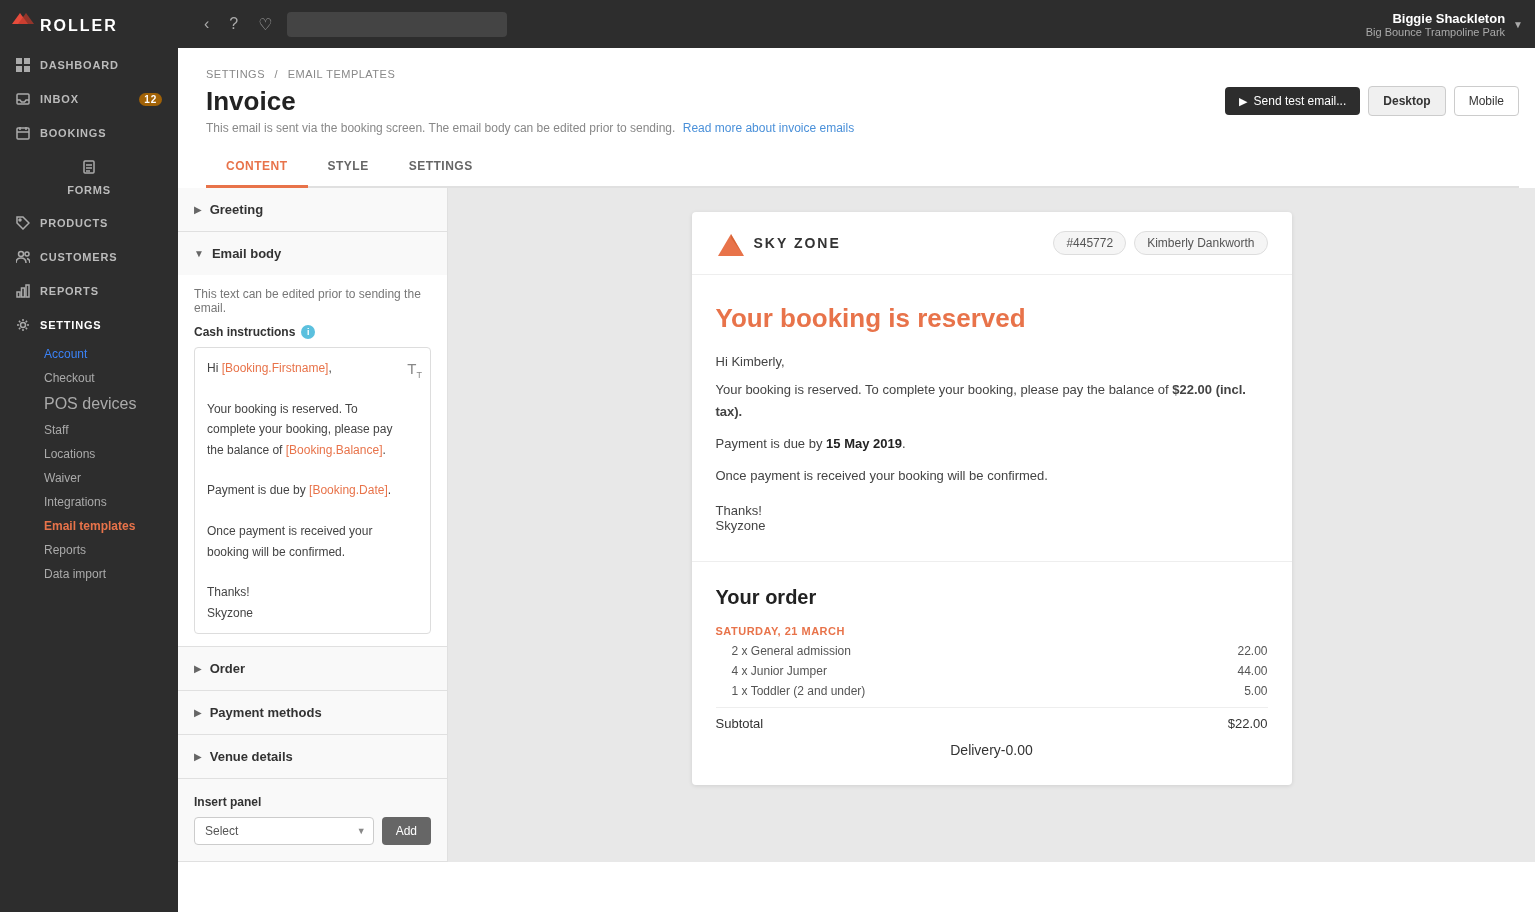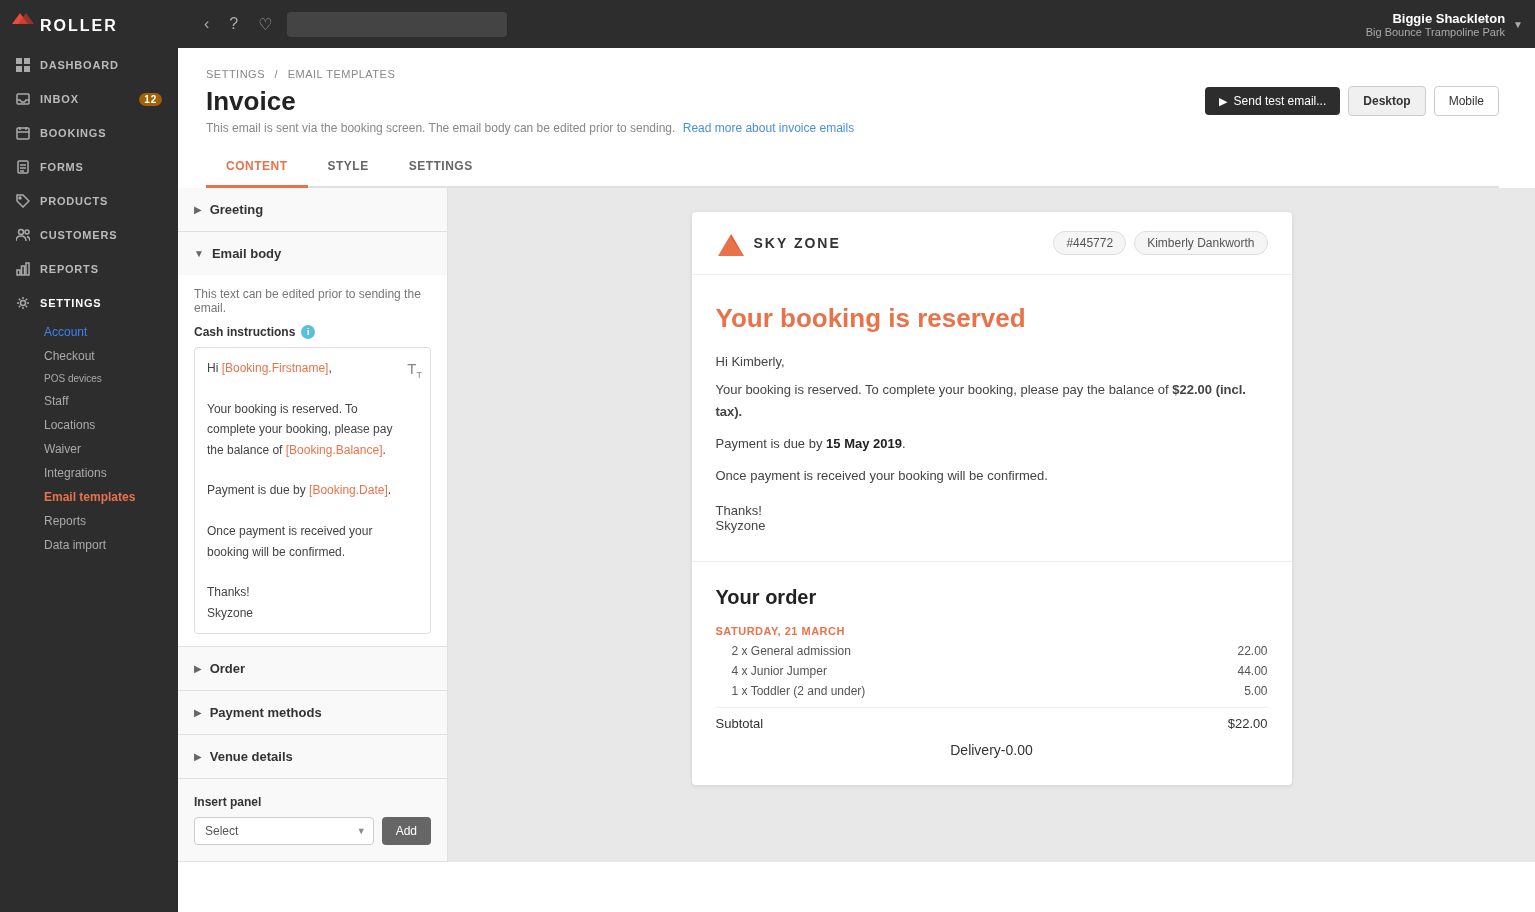--- a/index.html
+++ b/index.html
@@ -58,21 +58,21 @@
     </div>
 
     <div style="display:flex;align-items:center;gap:10px;padding:10px 16px;cursor:pointer;color:#bbb;font-size:11px;font-weight:700;letter-spacing:0.8px;text-transform:uppercase;">
       <svg width="14" height="14" viewBox="0 0 14 14" fill="none" stroke="#aaa" stroke-width="1.5">
           <rect x="1" y="2" width="12" height="11" rx="1"></rect>
           <path d="M1 6h12M4 1v3M10 1v3"></path>
         </svg>
       <span>BOOKINGS</span>
     </div>
 
-    <div style="display:flex;align-items:center;gap:10px;padding:10px 16px;cursor:pointer;color:#bbb;font-size:11px;font-weight:700;letter-spacing:0.8px;text-transform:uppercase;">
+    <div style="display:flex;align-items:center;gap:10px;padding:10px 16px;cursor:pointer;color:#bbb;font-size:11px;font-weight:700;letter-spacing:0.8px;text-transform:uppercase;flex-direction:column;">
       <svg width="14" height="14" viewBox="0 0 14 14" fill="none" stroke="#aaa" stroke-width="1.5">
           <rect x="2" y="1" width="10" height="12" rx="1"></rect>
           <path d="M4 5h6M4 8h6M4 11h4"></path>
         </svg>
       <span>FORMS</span>
     </div>
 
     <div style="display:flex;align-items:center;gap:10px;padding:10px 16px;cursor:pointer;color:#bbb;font-size:11px;font-weight:700;letter-spacing:0.8px;text-transform:uppercase;">
       <svg width="14" height="14" viewBox="0 0 14 14" fill="none" stroke="#aaa" stroke-width="1.5">
           <path d="M1 1h6l6 6-6 6-6-6V1z"></path>
@@ -104,34 +104,34 @@
       <svg width="14" height="14" viewBox="0 0 14 14" fill="none" stroke="#aaa" stroke-width="1.5">
           <circle cx="7" cy="7" r="2.5"></circle>
           <path d="M7 1v2M7 11v2M1 7h2M11 7h2M2.9 2.9l1.4 1.4M9.7 9.7l1.4 1.4M2.9 11.1l1.4-1.4M9.7 4.3l1.4-1.4"></path>
         </svg>
       <span>SETTINGS</span>
     </div>
 
     <div>
       <div style="padding:5px 16px 5px 44px;color:#3b82f6;font-size:12px;cursor:pointer;">Account</div>
       <div style="padding:5px 16px 5px 44px;color:#aaa;font-size:12px;cursor:pointer;">Checkout</div>
-      <div style="padding:5px 16px 5px 44px;color:#aaa;font-size:10px;cursor:pointer;">POS devices</div>
+      <div style="padding:5px 16px 5px 44px;color:#aaa;font-size:16px;cursor:pointer;">POS devices</div>
       <div style="padding:5px 16px 5px 44px;color:#aaa;font-size:12px;cursor:pointer;">Staff</div>
       <div style="padding:5px 16px 5px 44px;color:#aaa;font-size:12px;cursor:pointer;">Locations</div>
       <div style="padding:5px 16px 5px 44px;color:#aaa;font-size:12px;cursor:pointer;">Waiver</div>
       <div style="padding:5px 16px 5px 44px;color:#aaa;font-size:12px;cursor:pointer;">Integrations</div>
       <div style="padding:5px 16px 5px 44px;color:#e8734a;font-size:12px;cursor:pointer;font-weight:600;">Email templates</div>
       <div style="padding:5px 16px 5px 44px;color:#aaa;font-size:12px;cursor:pointer;">Reports</div>
       <div style="padding:5px 16px 5px 44px;color:#aaa;font-size:12px;cursor:pointer;">Data import</div>
     </div>
   </div>
 </div>
 
 <div style="margin-left:178px;margin-top:48px;flex:1;background:#fff;min-height:calc(912px - 48px);overflow-y:auto;">
-  <div style="padding:20px 36px 0 28px;">
+  <div style="padding:20px 16px 0 28px;">
 
     <div style="font-size:11px;color:#888;margin-bottom:6px;text-transform:uppercase;letter-spacing:0.5px;">
       <span>SETTINGS</span>
       <span style="margin:0 6px;">/</span>
       <span>EMAIL TEMPLATES</span>
     </div>
 
     <div style="display:flex;align-items:flex-start;justify-content:space-between;margin-bottom:4px;">
       <h1 style="font-size:26px;font-weight:700;color:#222;">Invoice</h1>
       <div style="display:flex;align-items:center;gap:8px;">

